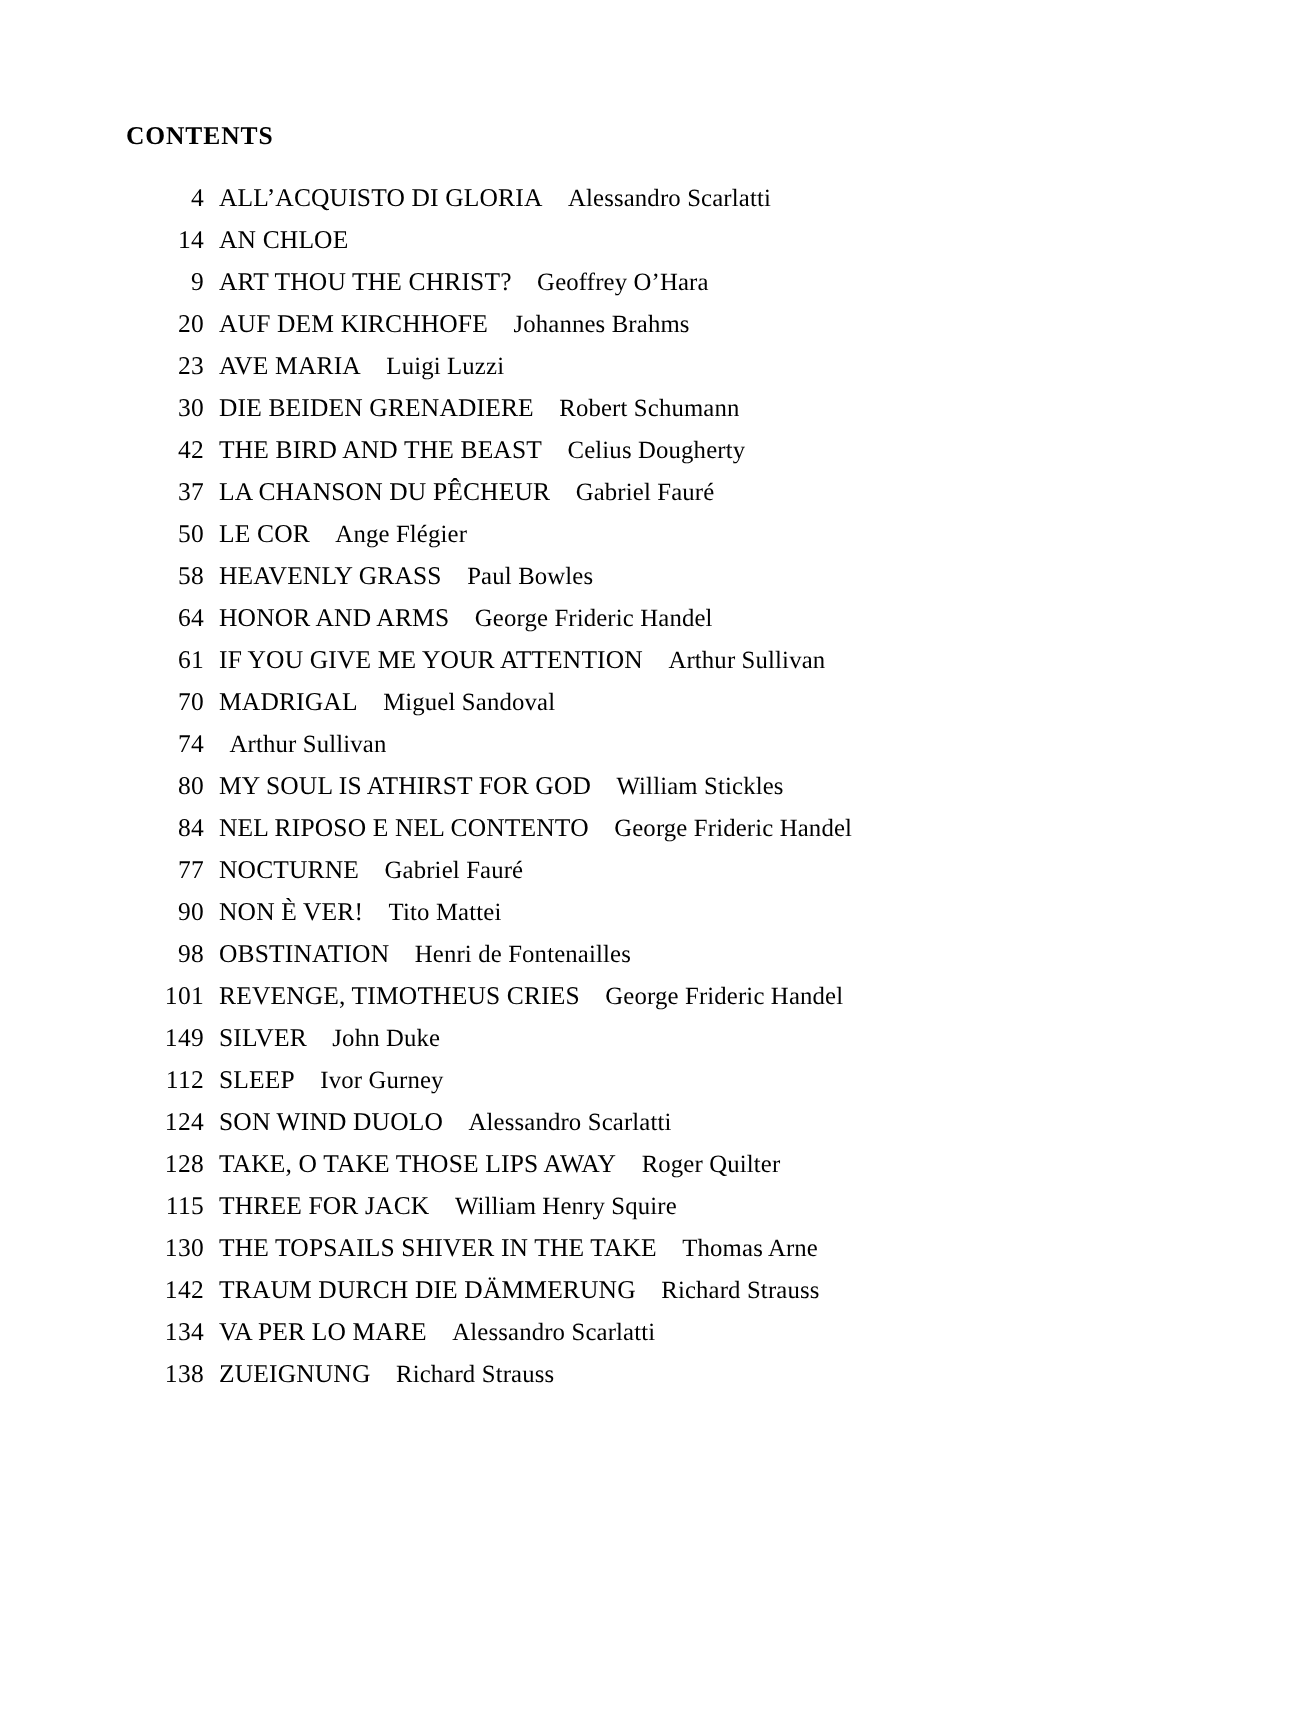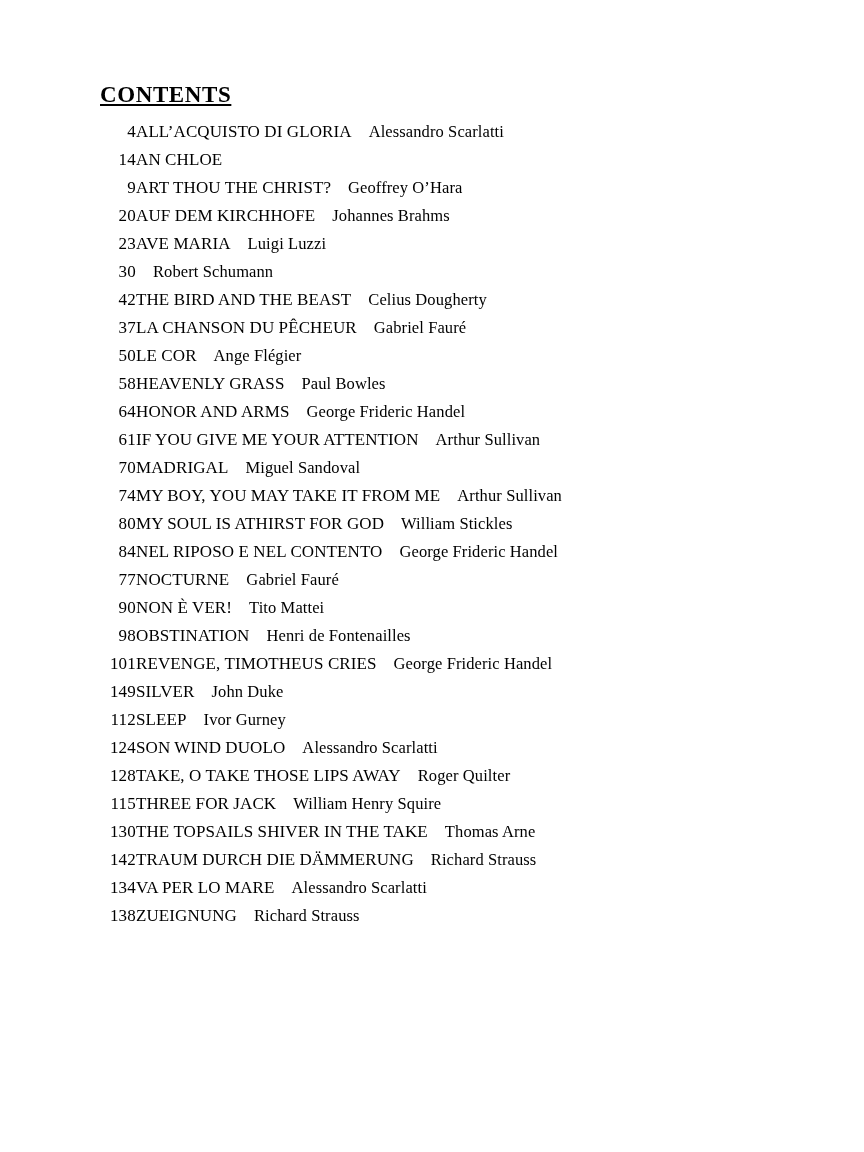--- a/index.html
+++ b/index.html
@@ -16,28 +16,27 @@
   }
   .page {
     position: relative;
     width: 864px;
     height: 1152px;
     background: #ffffff;
     overflow: hidden;
   }
   .contents-heading {
     position: absolute;
-    left: 100px;
+    left: 84px;
     top: 82px;
-    font-size: 23px;
+    font-size: 17px;
     font-weight: bold;
     letter-spacing: 0.6px;
     line-height: 1.1;
     white-space: nowrap;
-    text-decoration: underline;
   }
   .toc-list {
     position: absolute;
     left: 96px;
     top: 118px;
     width: 660px;
   }
   .toc-row {
     display: flex;
     align-items: baseline;
@@ -46,20 +45,21 @@
     white-space: nowrap;
   }
   .toc-page {
     width: 40px;
     flex: 0 0 40px;
     text-align: right;
     font-size: 17px;
     letter-spacing: 0.2px;
   }
   .toc-title {
+    margin-left: 10px;
     font-size: 17px;
     letter-spacing: 0.1px;
   }
   .toc-composer {
     margin-left: 17px;
     font-size: 16.5px;
     letter-spacing: 0.1px;
   }
 </style>
 </head>
@@ -89,20 +89,21 @@
         <span class="toc-title">AUF DEM KIRCHHOFE</span>
         <span class="toc-composer">Johannes Brahms</span>
       </div>
       <div class="toc-row">
         <span class="toc-page">23</span>
         <span class="toc-title">AVE MARIA</span>
         <span class="toc-composer">Luigi Luzzi</span>
       </div>
       <div class="toc-row">
         <span class="toc-page">30</span>
+        <span class="toc-title">DIE BEIDEN GRENADIERE</span>
         <span class="toc-composer">Robert Schumann</span>
       </div>
       <div class="toc-row">
         <span class="toc-page">42</span>
         <span class="toc-title">THE BIRD AND THE BEAST</span>
         <span class="toc-composer">Celius Dougherty</span>
       </div>
       <div class="toc-row">
         <span class="toc-page">37</span>
         <span class="toc-title">LA CHANSON DU PÊCHEUR</span>
@@ -128,21 +129,20 @@
         <span class="toc-title">IF YOU GIVE ME YOUR ATTENTION</span>
         <span class="toc-composer">Arthur Sullivan</span>
       </div>
       <div class="toc-row">
         <span class="toc-page">70</span>
         <span class="toc-title">MADRIGAL</span>
         <span class="toc-composer">Miguel Sandoval</span>
       </div>
       <div class="toc-row">
         <span class="toc-page">74</span>
-        <span class="toc-title">MY BOY, YOU MAY TAKE IT FROM ME</span>
         <span class="toc-composer">Arthur Sullivan</span>
       </div>
       <div class="toc-row">
         <span class="toc-page">80</span>
         <span class="toc-title">MY SOUL IS ATHIRST FOR GOD</span>
         <span class="toc-composer">William Stickles</span>
       </div>
       <div class="toc-row">
         <span class="toc-page">84</span>
         <span class="toc-title">NEL RIPOSO E NEL CONTENTO</span>

